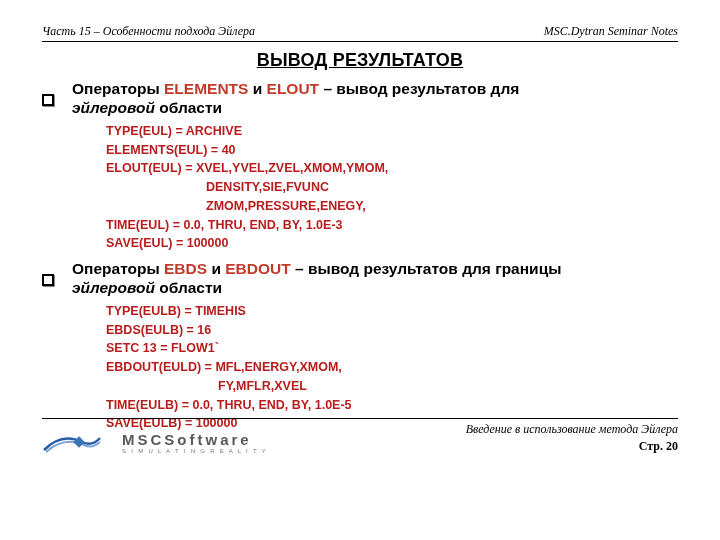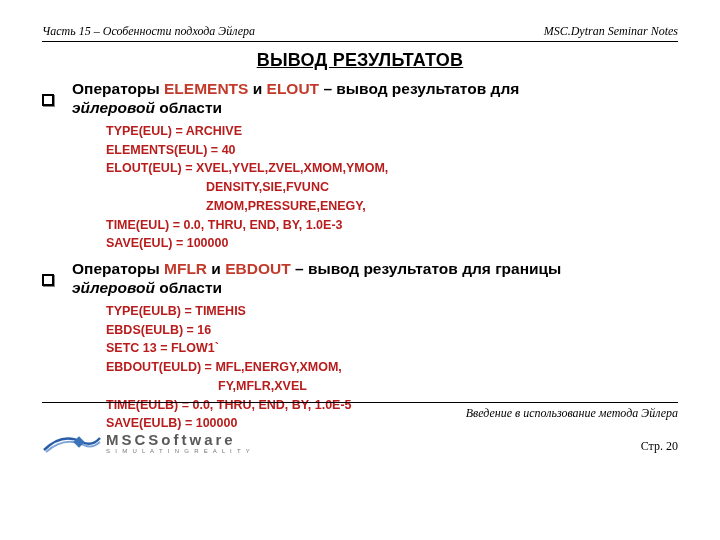--- a/index.html
+++ b/index.html
@@ -86,21 +86,21 @@
     margin-bottom: 3px;
   }
   .footer-row {
     display: flex;
     justify-content: space-between;
     align-items: flex-end;
   }
   .logo-wrap {
     display: flex;
     align-items: center;
-    gap: 4px;
+    gap: 20px;
   }
   .logo-swoosh {
     width: 60px;
     height: 24px;
     position: relative;
   }
   .logo-text {
     font-family: Arial, sans-serif;
   }
   .logo-main {
@@ -123,23 +123,23 @@
   }
   .footer-right {
     text-align: right;
     font-family: "Times New Roman", Times, serif;
     font-size: 12px;
   }
   .footer-right .intro {
     font-style: italic;
   }
   .footer-right .pageno {
-    font-weight: normal;
+    font-weight: bold;
     font-style: normal;
-    margin-top: 18px;
+    margin-top: 2px;
   }
 </style>
 </head>
 <body>
 
 <div class="page">
 
   <div class="header-row">
     <span>Часть 15 – Особенности подхода Эйлера</span>
     <span>MSC.Dytran Seminar Notes</span>
@@ -162,21 +162,21 @@
     <div>ELOUT(EUL) = XVEL,YVEL,ZVEL,XMOM,YMOM,</div>
     <div class="code-indent1">DENSITY,SIE,FVUNC</div>
     <div class="code-indent1">ZMOM,PRESSURE,ENEGY,</div>
     <div>TIME(EUL) = 0.0, THRU, END, BY, 1.0E-3</div>
     <div>SAVE(EUL) = 100000</div>
   </div>
 
   <div class="bullet-item" style="margin-top:6px;">
     <div class="bullet"></div>
     <div class="bullet-text">
-      <span>Операторы </span><span class="kw">MFLR</span><span> и </span><span class="kw">EBDOUT</span><span> – вывод результатов для границы </span><br>
+      <span>Операторы </span><span class="kw">EBDS</span><span> и </span><span class="kw">EBDOUT</span><span> – вывод результатов для границы </span><br>
       <span class="em-it">эйлеровой</span><span> области</span>
     </div>
   </div>
 
   <div class="code-block">
     <div>TYPE(EULB) = TIMEHIS</div>
     <div>EBDS(EULB) = 16</div>
     <div>SETC 13 = FLOW1`</div>
     <div>EBDOUT(EULD) = MFL,ENERGY,XMOM,</div>
     <div class="code-indent2">FY,MFLR,XVEL</div>

